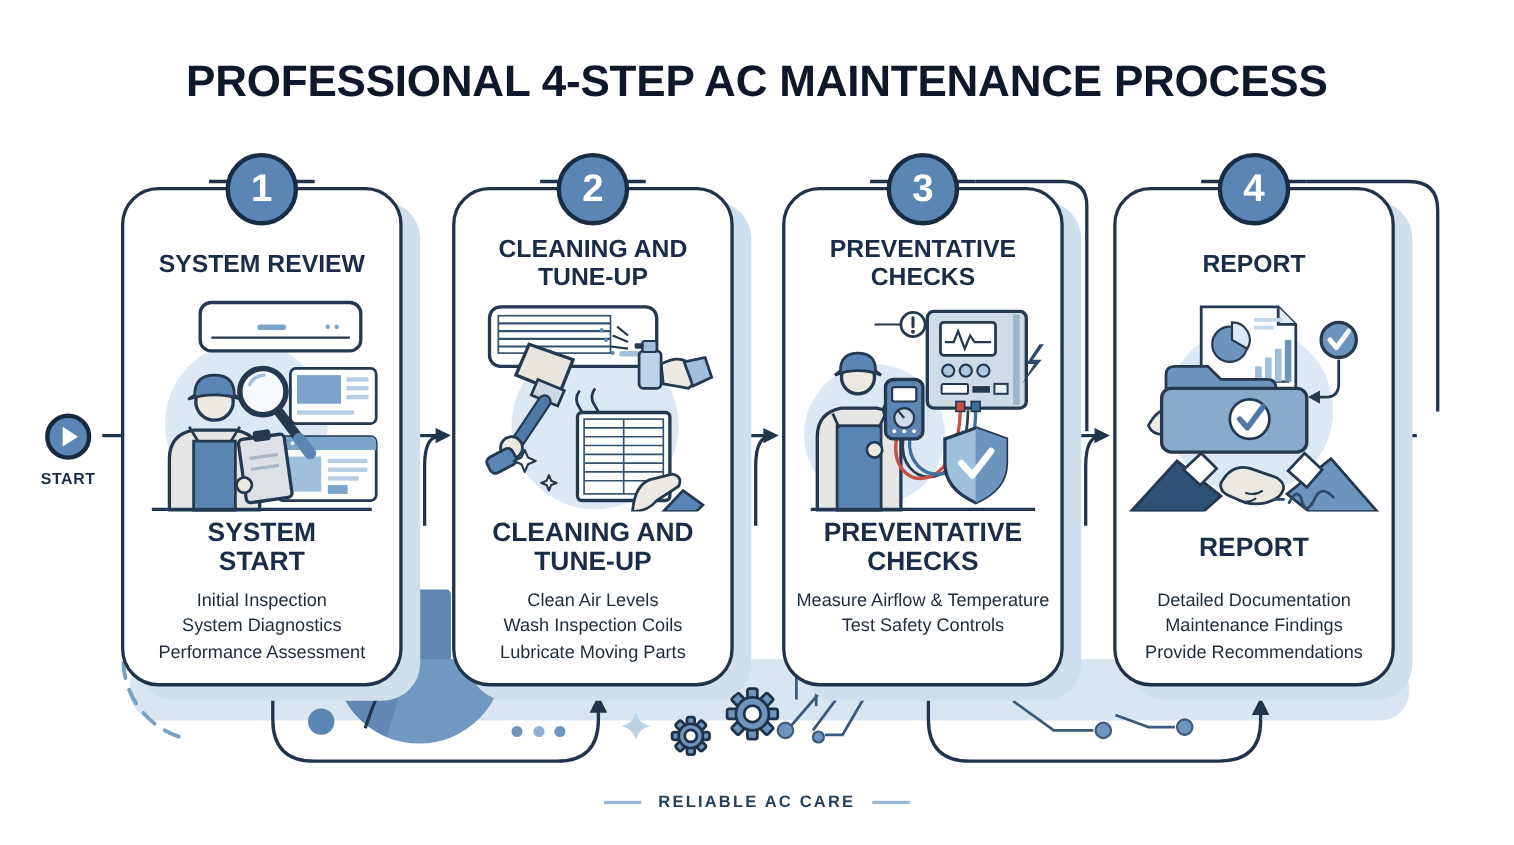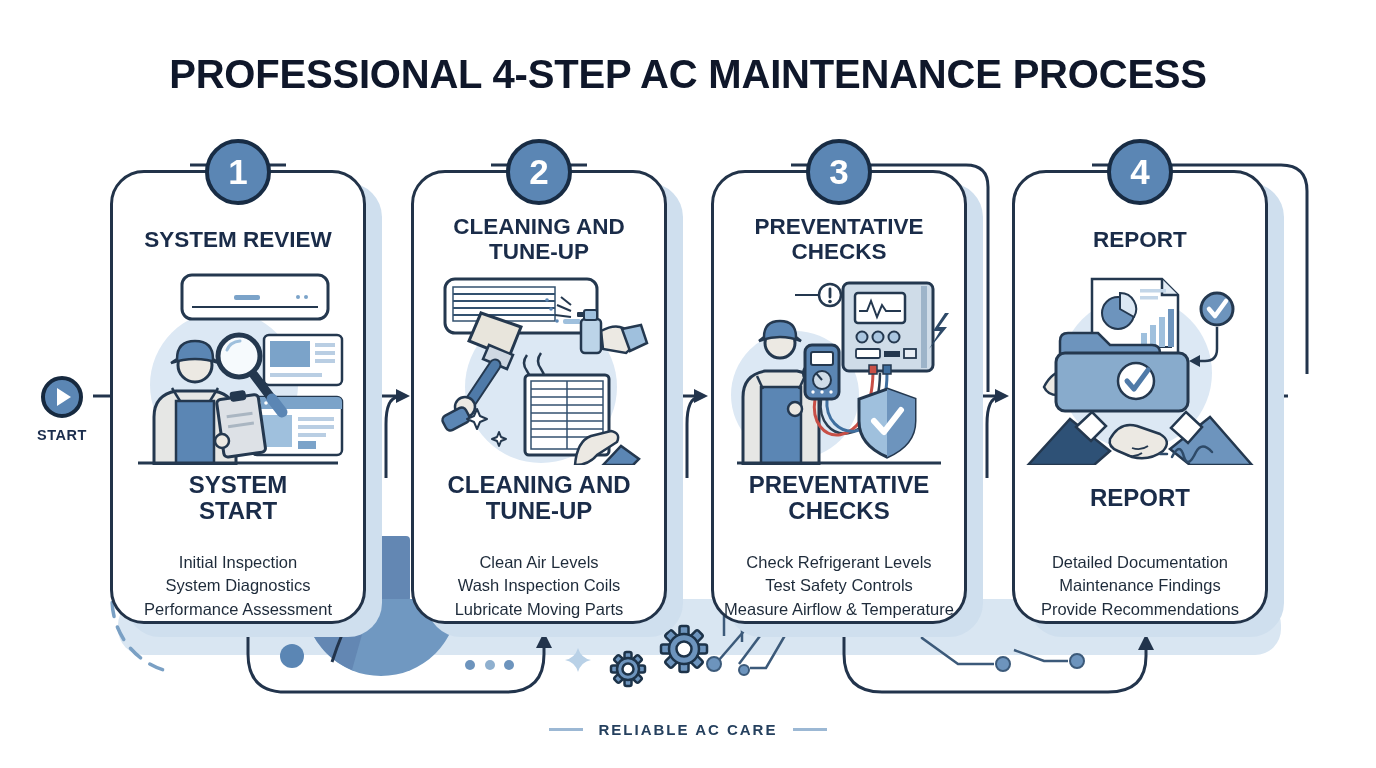--- a/index.html
+++ b/index.html
@@ -15,21 +15,21 @@
          width:66px;height:66px;box-sizing:border-box;border-radius:50%;
          background:#5b86b4;border:4px solid #182c44;display:flex;align-items:center;
          justify-content:center;color:#ffffff;font-size:35px;font-weight:800;}
   .top-title{margin:40px 6px 0;height:54px;display:flex;flex-direction:column;
              justify-content:center;text-align:center;font-size:22.5px;line-height:1.1;
              font-weight:800;color:#1a2c49;}
   .illus{height:196px;margin-top:2px;display:flex;justify-content:center;}
   .bottom-title{margin:4px 6px 0;height:58px;display:flex;flex-direction:column;
                 justify-content:center;text-align:center;font-size:24px;line-height:1.07;
                 font-weight:800;color:#1a2c49;}
-  .items{margin-top:24px;text-align:center;font-size:16.5px;line-height:1.42;color:#1e2b3a;}
+  .items{margin-top:8px;text-align:center;font-size:16.5px;line-height:1.42;color:#1e2b3a;}
   .items span{display:block;}
   .top-title span,.bottom-title span{display:block;text-align:center;}
   .flow-node{position:absolute;text-align:center;}
   .flow-node .lbl{margin-top:4px;font-size:14.5px;font-weight:800;letter-spacing:0.5px;color:#1b2d4d;}
   .footer{position:absolute;left:0;top:721px;width:1376px;display:flex;align-items:center;
           justify-content:center;gap:16px;text-align:right;}
   .footer .dash{width:34px;height:2.5px;background:#9cb8d4;}
   .footer .brand{font-size:15px;font-weight:800;letter-spacing:2px;color:#25405e;}
 </style>
 </head>
@@ -361,23 +361,22 @@
           <polyline points="151,152 161,163 178,141" stroke="#fff" stroke-width="6" fill="none" stroke-linecap="round" stroke-linejoin="round"></polyline>
         </g>
         <line x1="14" y1="194" x2="218" y2="194" stroke="#24384f" stroke-width="3"></line>
       </svg>
     </div>
     <h3 class="bottom-title">
       <span>PREVENTATIVE</span>
       <span>CHECKS</span>
     </h3>
     <div class="items">
-      <span>Check Refrigerant Levels</span>
+      <span>Measure Airflow &amp; Temperature</span>
       <span>Test Safety Controls</span>
-      <span>Measure Airflow &amp; Temperature</span>
     </div>
   </section>
 
   <section class="card" style="left:1012px;">
     <div class="badge">
       <span>4</span>
     </div>
     <h2 class="top-title">
       <span>REPORT</span>
     </h2>

